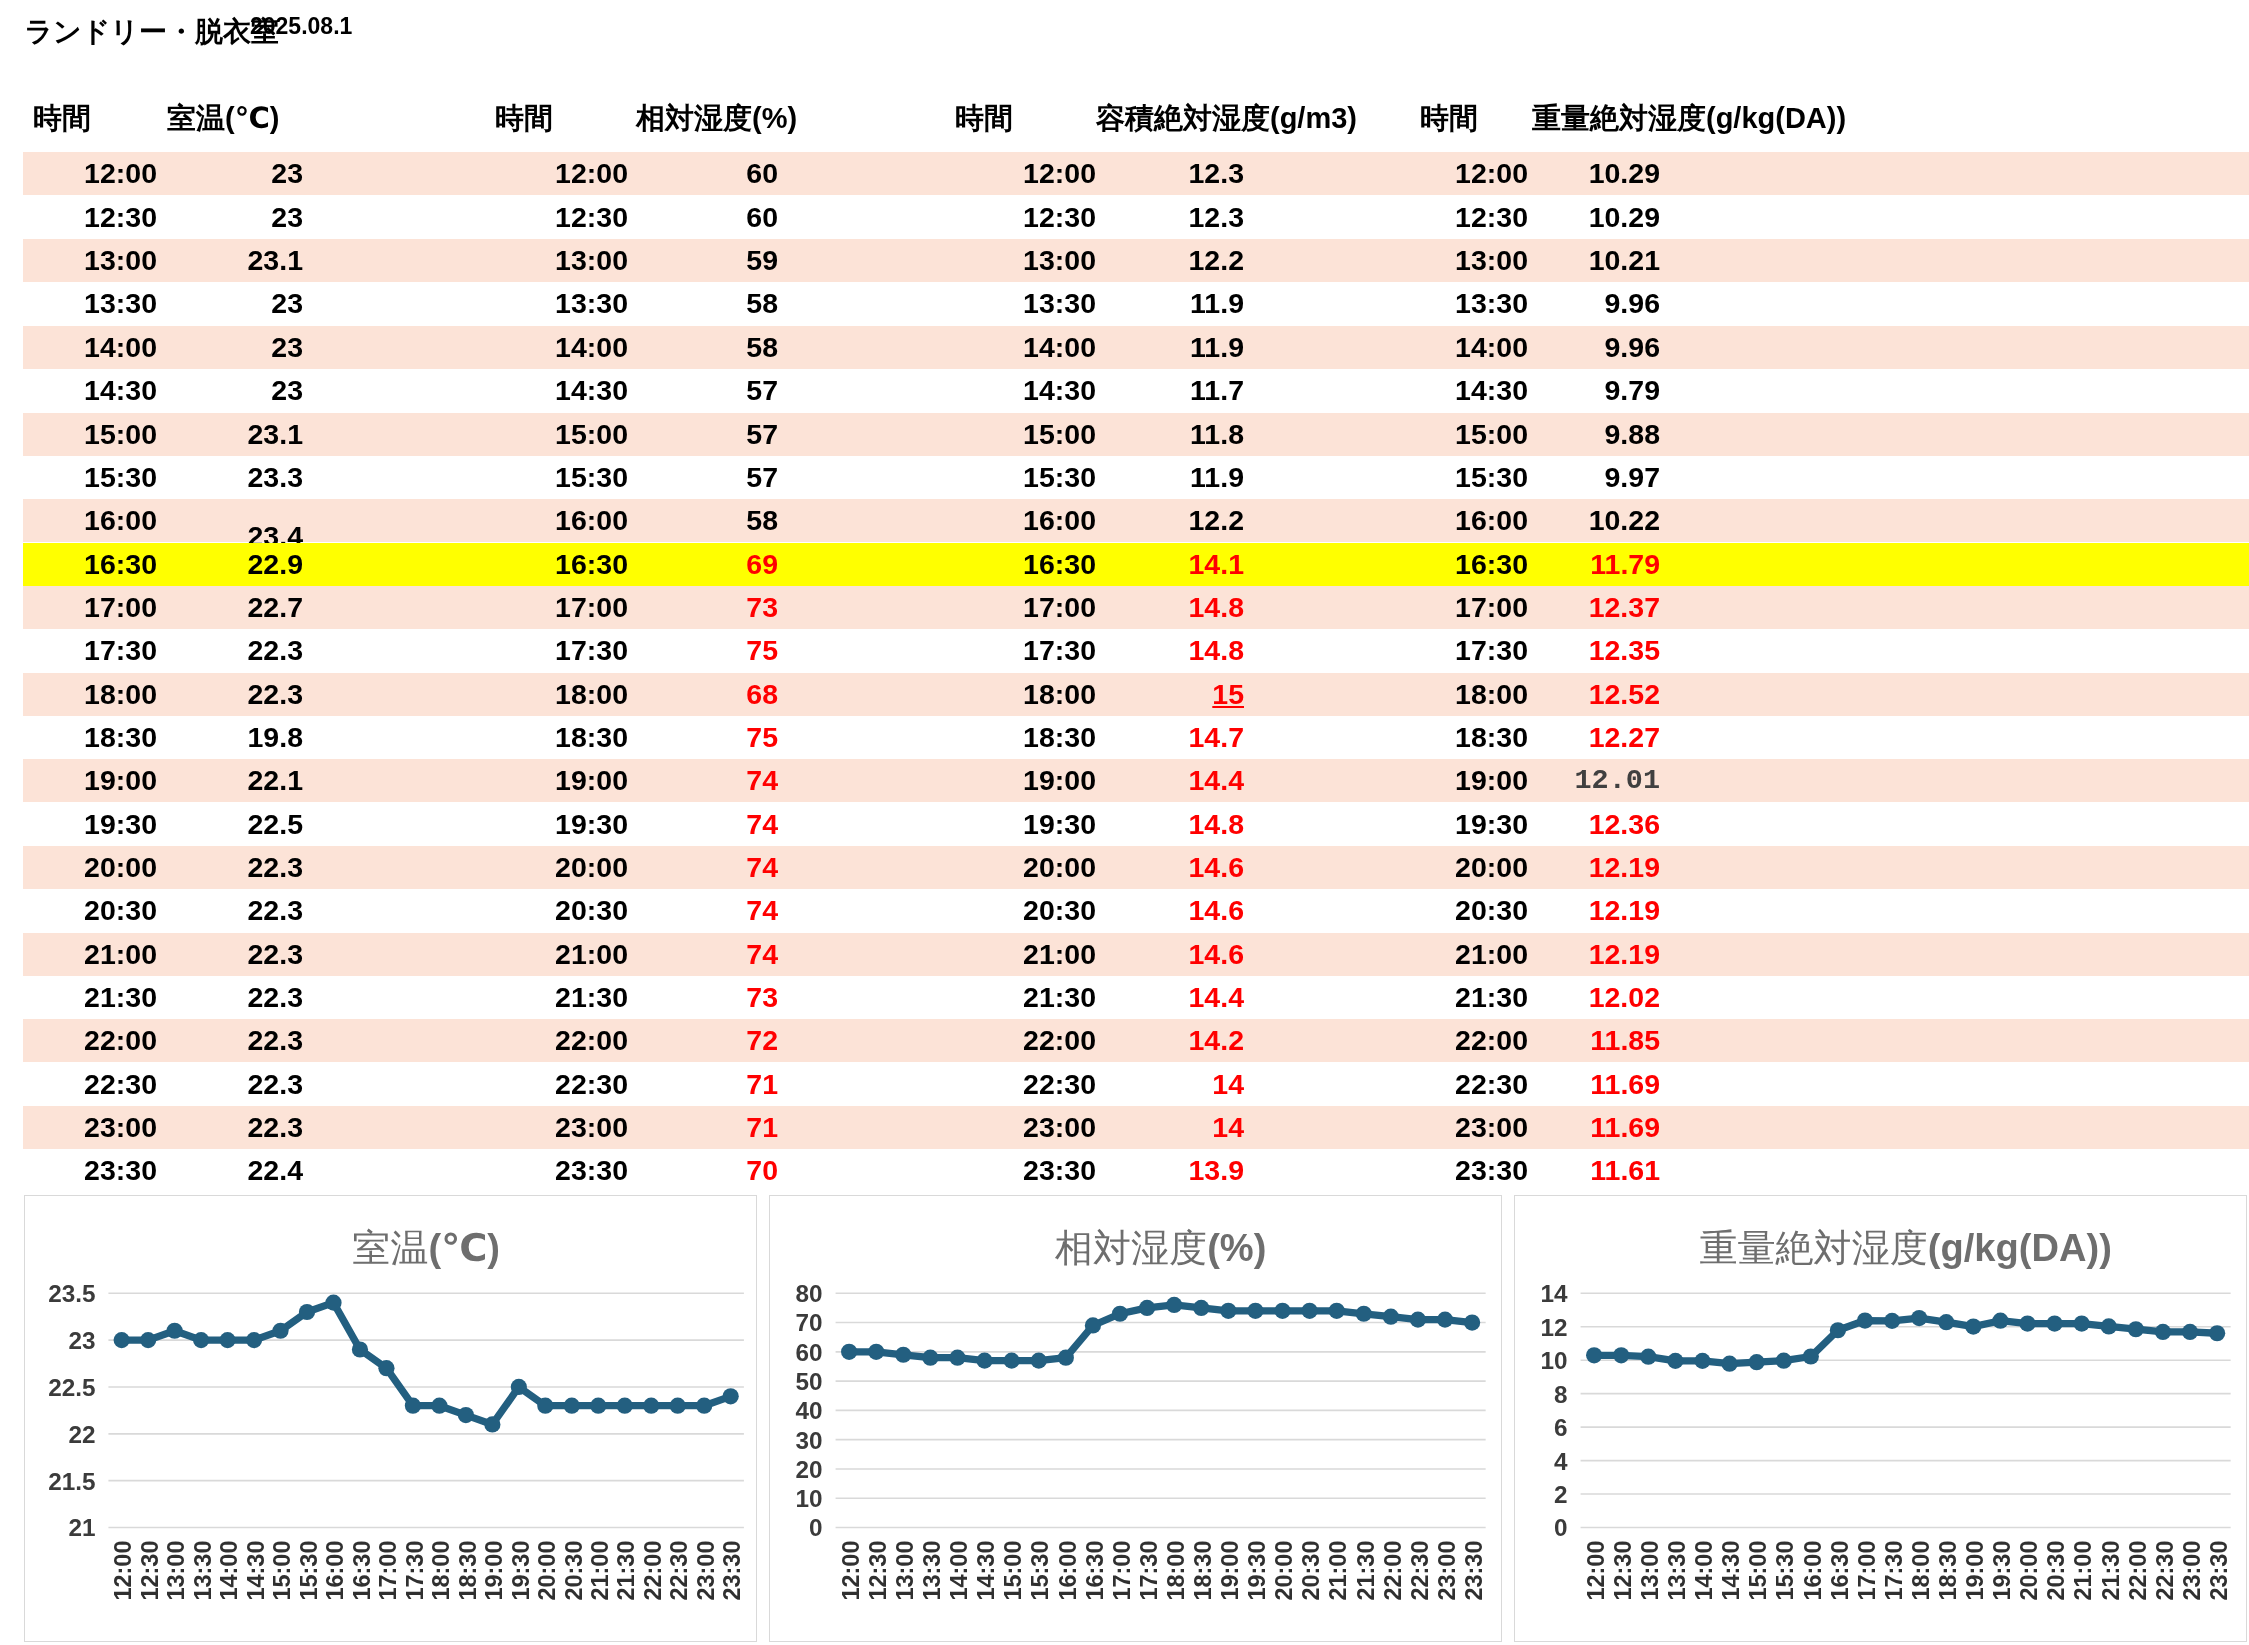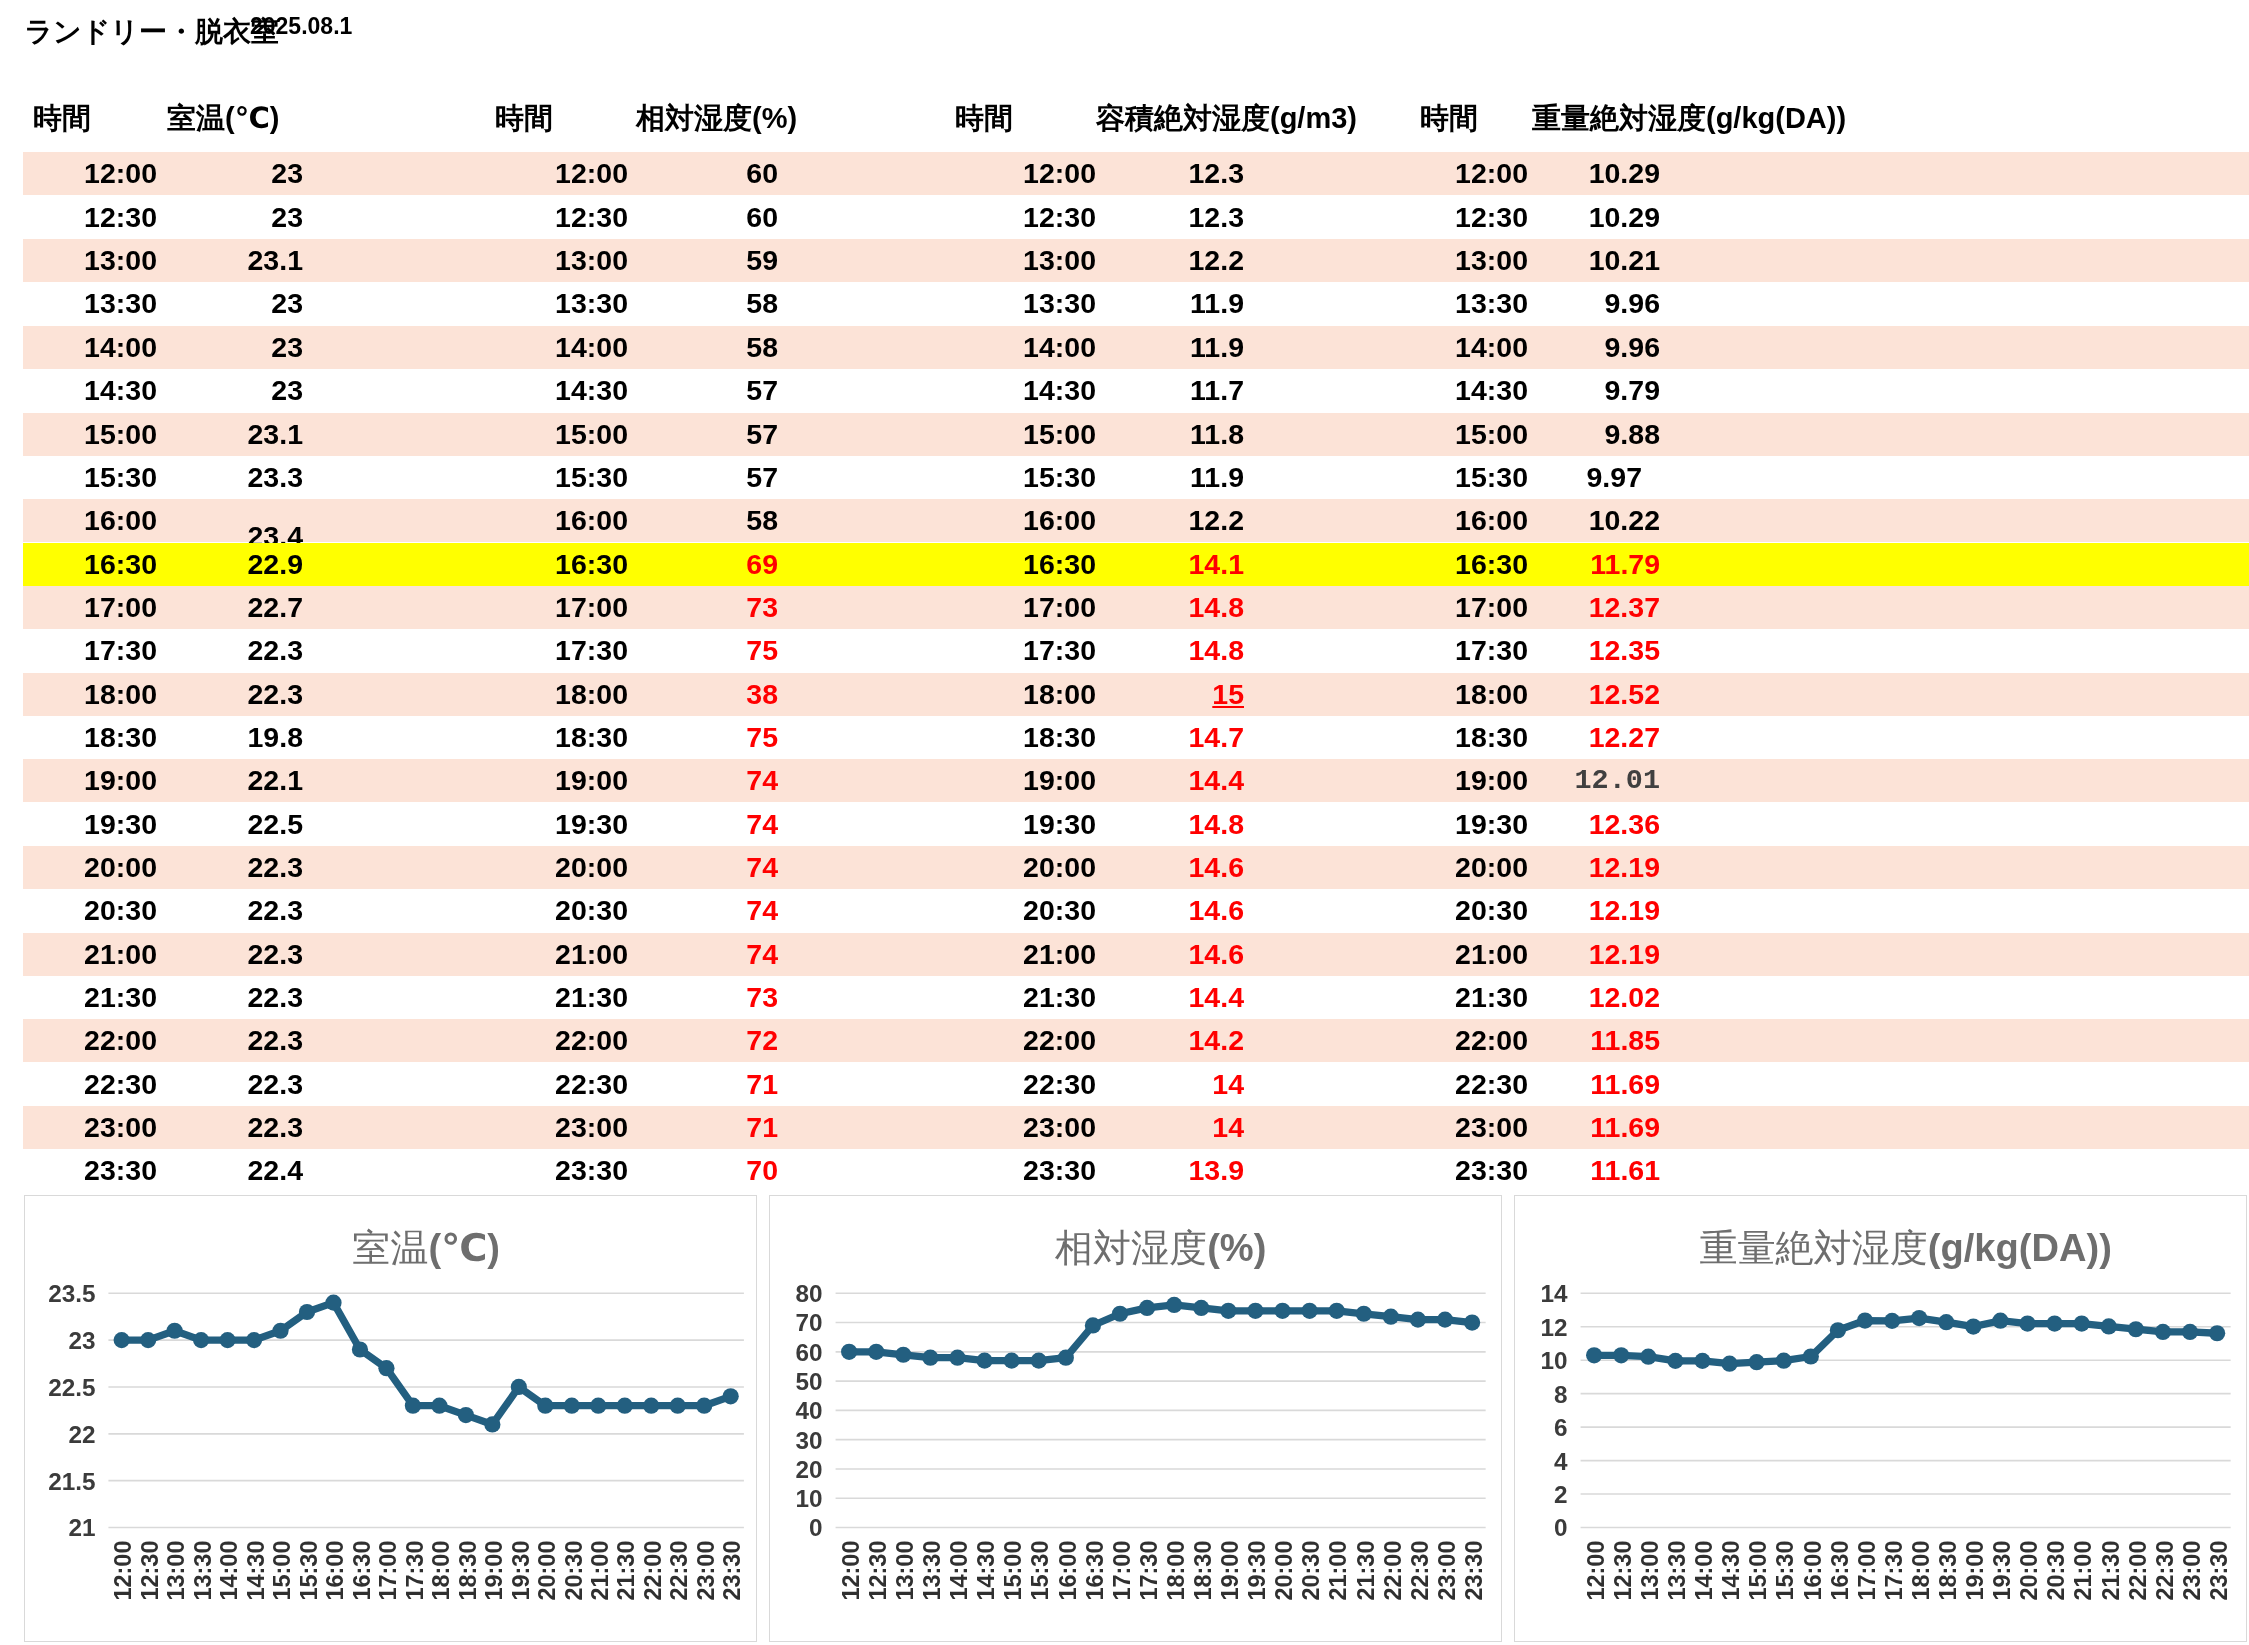--- a/index.html
+++ b/index.html
@@ -113,21 +113,21 @@
       <span class="cell" style="right: 590px;">9.88</span>
     </div>
     <div class="trow" style="top: 456px; height: 43px; background: rgb(255, 255, 255);">
       <span class="cell" style="right: 2093px;">15:30</span>
       <span class="cell" style="right: 1947px;">23.3</span>
       <span class="cell" style="right: 1622px;">15:30</span>
       <span class="cell" style="right: 1472px;">57</span>
       <span class="cell" style="right: 1154px;">15:30</span>
       <span class="cell" style="right: 1006px;">11.9</span>
       <span class="cell" style="right: 722px;">15:30</span>
-      <span class="cell" style="right: 608px; margin-left: 24px;">9.97</span>
+      <span class="cell" style="right: 590px; margin-left: 24px;">9.97</span>
     </div>
     <div class="trow" style="top: 499px; height: 43px; background: rgb(252, 227, 215);">
       <span class="cell" style="right: 2093px;">16:00</span>
       <span class="cell" style="right: 1947px; margin-top: 32px;">23.4</span>
       <span class="cell" style="right: 1622px;">16:00</span>
       <span class="cell" style="right: 1472px;">58</span>
       <span class="cell" style="right: 1154px;">16:00</span>
       <span class="cell" style="right: 1006px;">12.2</span>
       <span class="cell" style="right: 722px;">16:00</span>
       <span class="cell" style="right: 590px;">10.22</span>
@@ -159,21 +159,21 @@
       <span class="cell" style="right: 1472px; color: rgb(255, 0, 0);">75</span>
       <span class="cell" style="right: 1154px;">17:30</span>
       <span class="cell" style="right: 1006px; color: rgb(255, 0, 0);">14.8</span>
       <span class="cell" style="right: 722px;">17:30</span>
       <span class="cell" style="right: 590px; color: rgb(255, 0, 0);">12.35</span>
     </div>
     <div class="trow" style="top: 673px; height: 43px; background: rgb(252, 227, 215);">
       <span class="cell" style="right: 2093px;">18:00</span>
       <span class="cell" style="right: 1947px;">22.3</span>
       <span class="cell" style="right: 1622px;">18:00</span>
-      <span class="cell" style="right: 1472px; color: rgb(255, 0, 0);">38</span>
+      <span class="cell" style="right: 1472px; color: rgb(255, 0, 0);">68</span>
       <span class="cell" style="right: 1154px;">18:00</span>
       <span class="cell" style="right: 1006px; color: rgb(255, 0, 0); text-decoration: underline;">15</span>
       <span class="cell" style="right: 722px;">18:00</span>
       <span class="cell" style="right: 590px; color: rgb(255, 0, 0);">12.52</span>
     </div>
     <div class="trow" style="top: 716px; height: 43px; background: rgb(255, 255, 255);">
       <span class="cell" style="right: 2093px;">18:30</span>
       <span class="cell" style="right: 1947px;">19.8</span>
       <span class="cell" style="right: 1622px;">18:30</span>
       <span class="cell" style="right: 1472px; color: rgb(255, 0, 0);">75</span>

